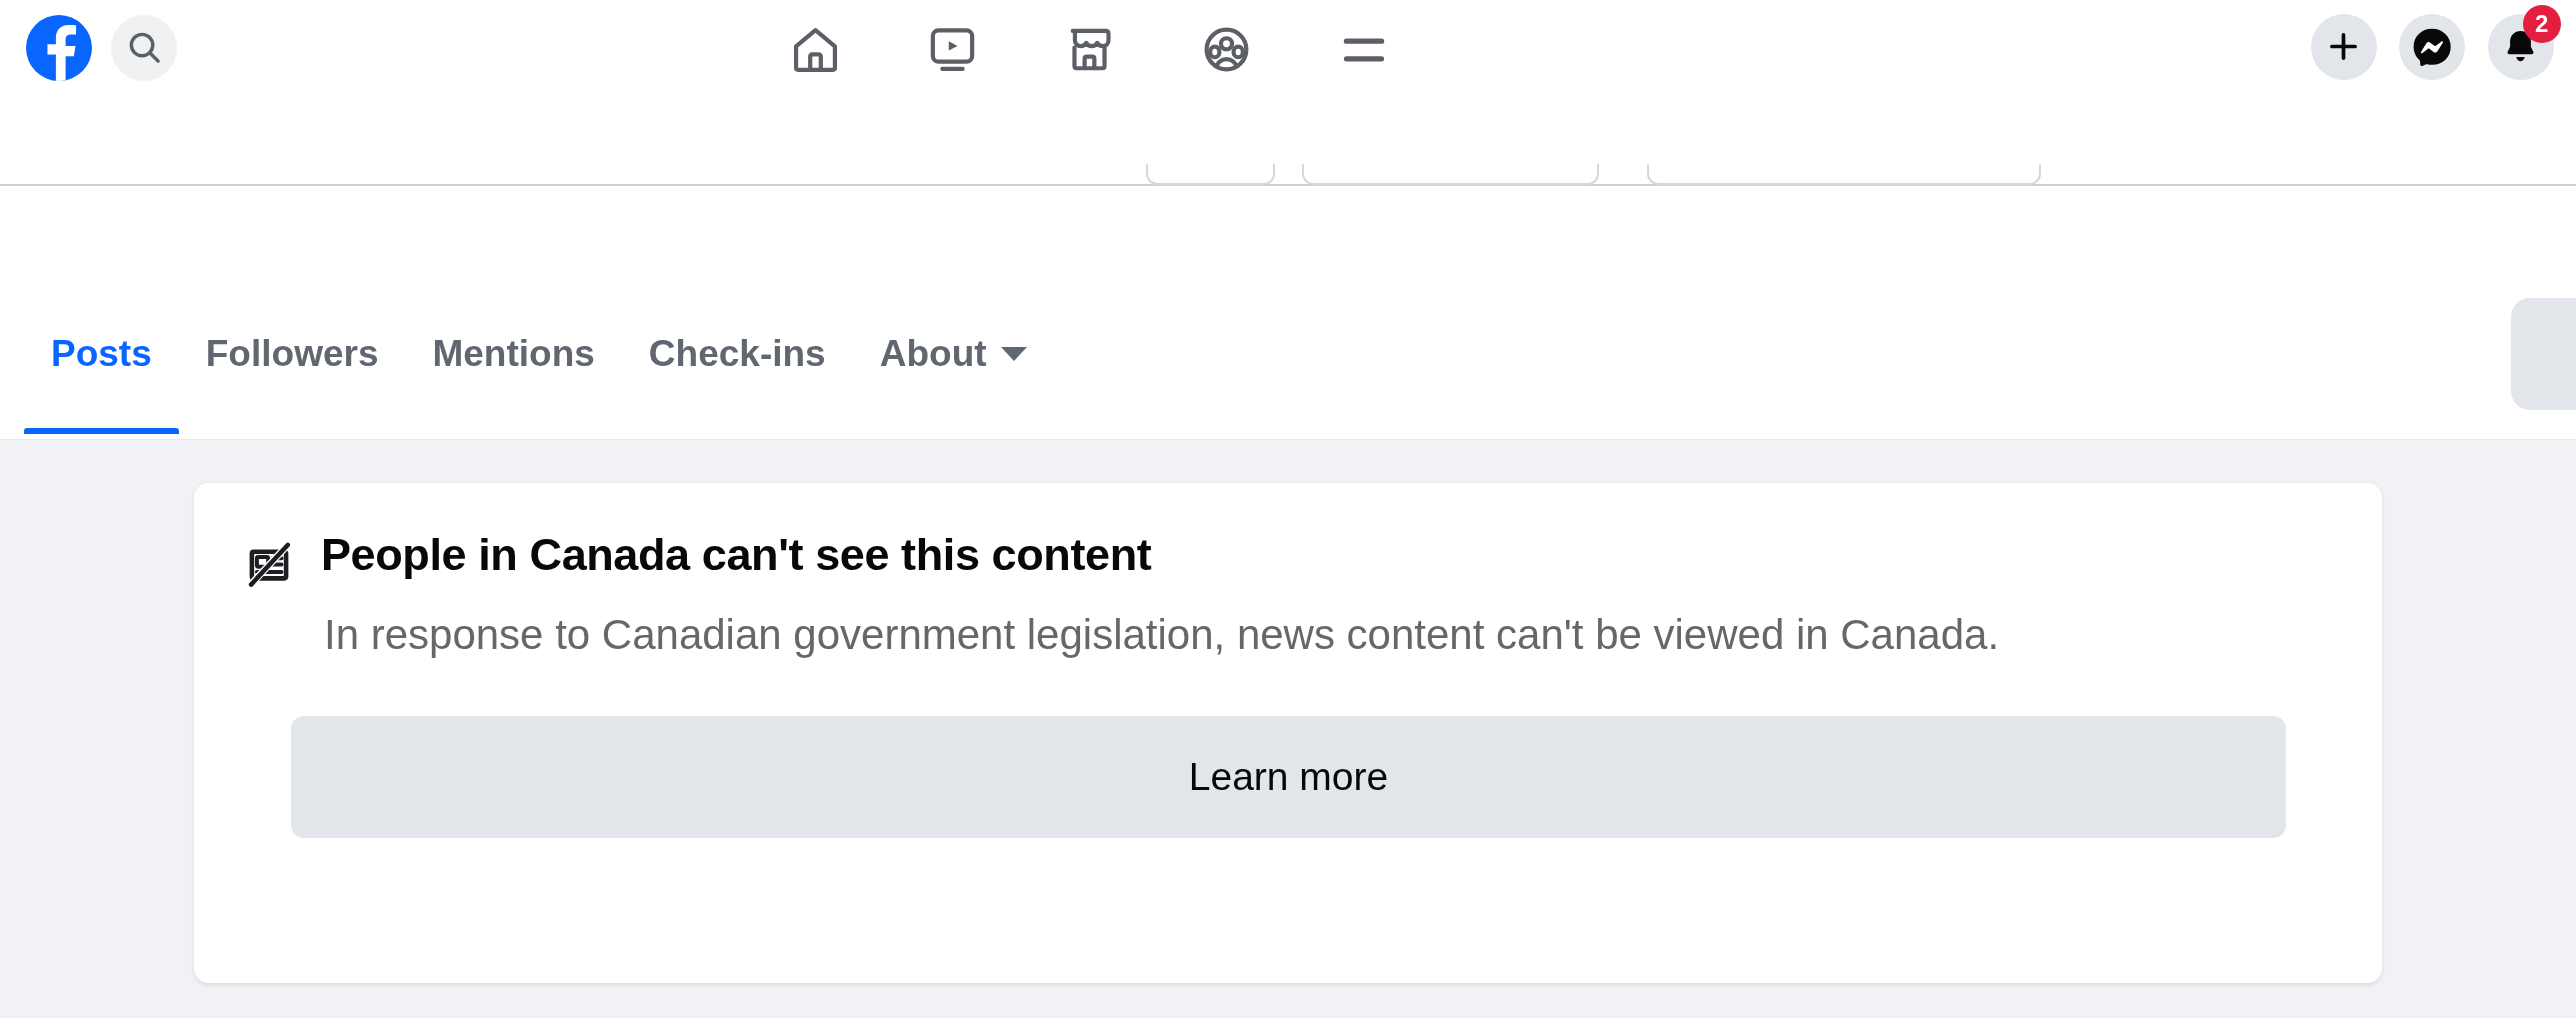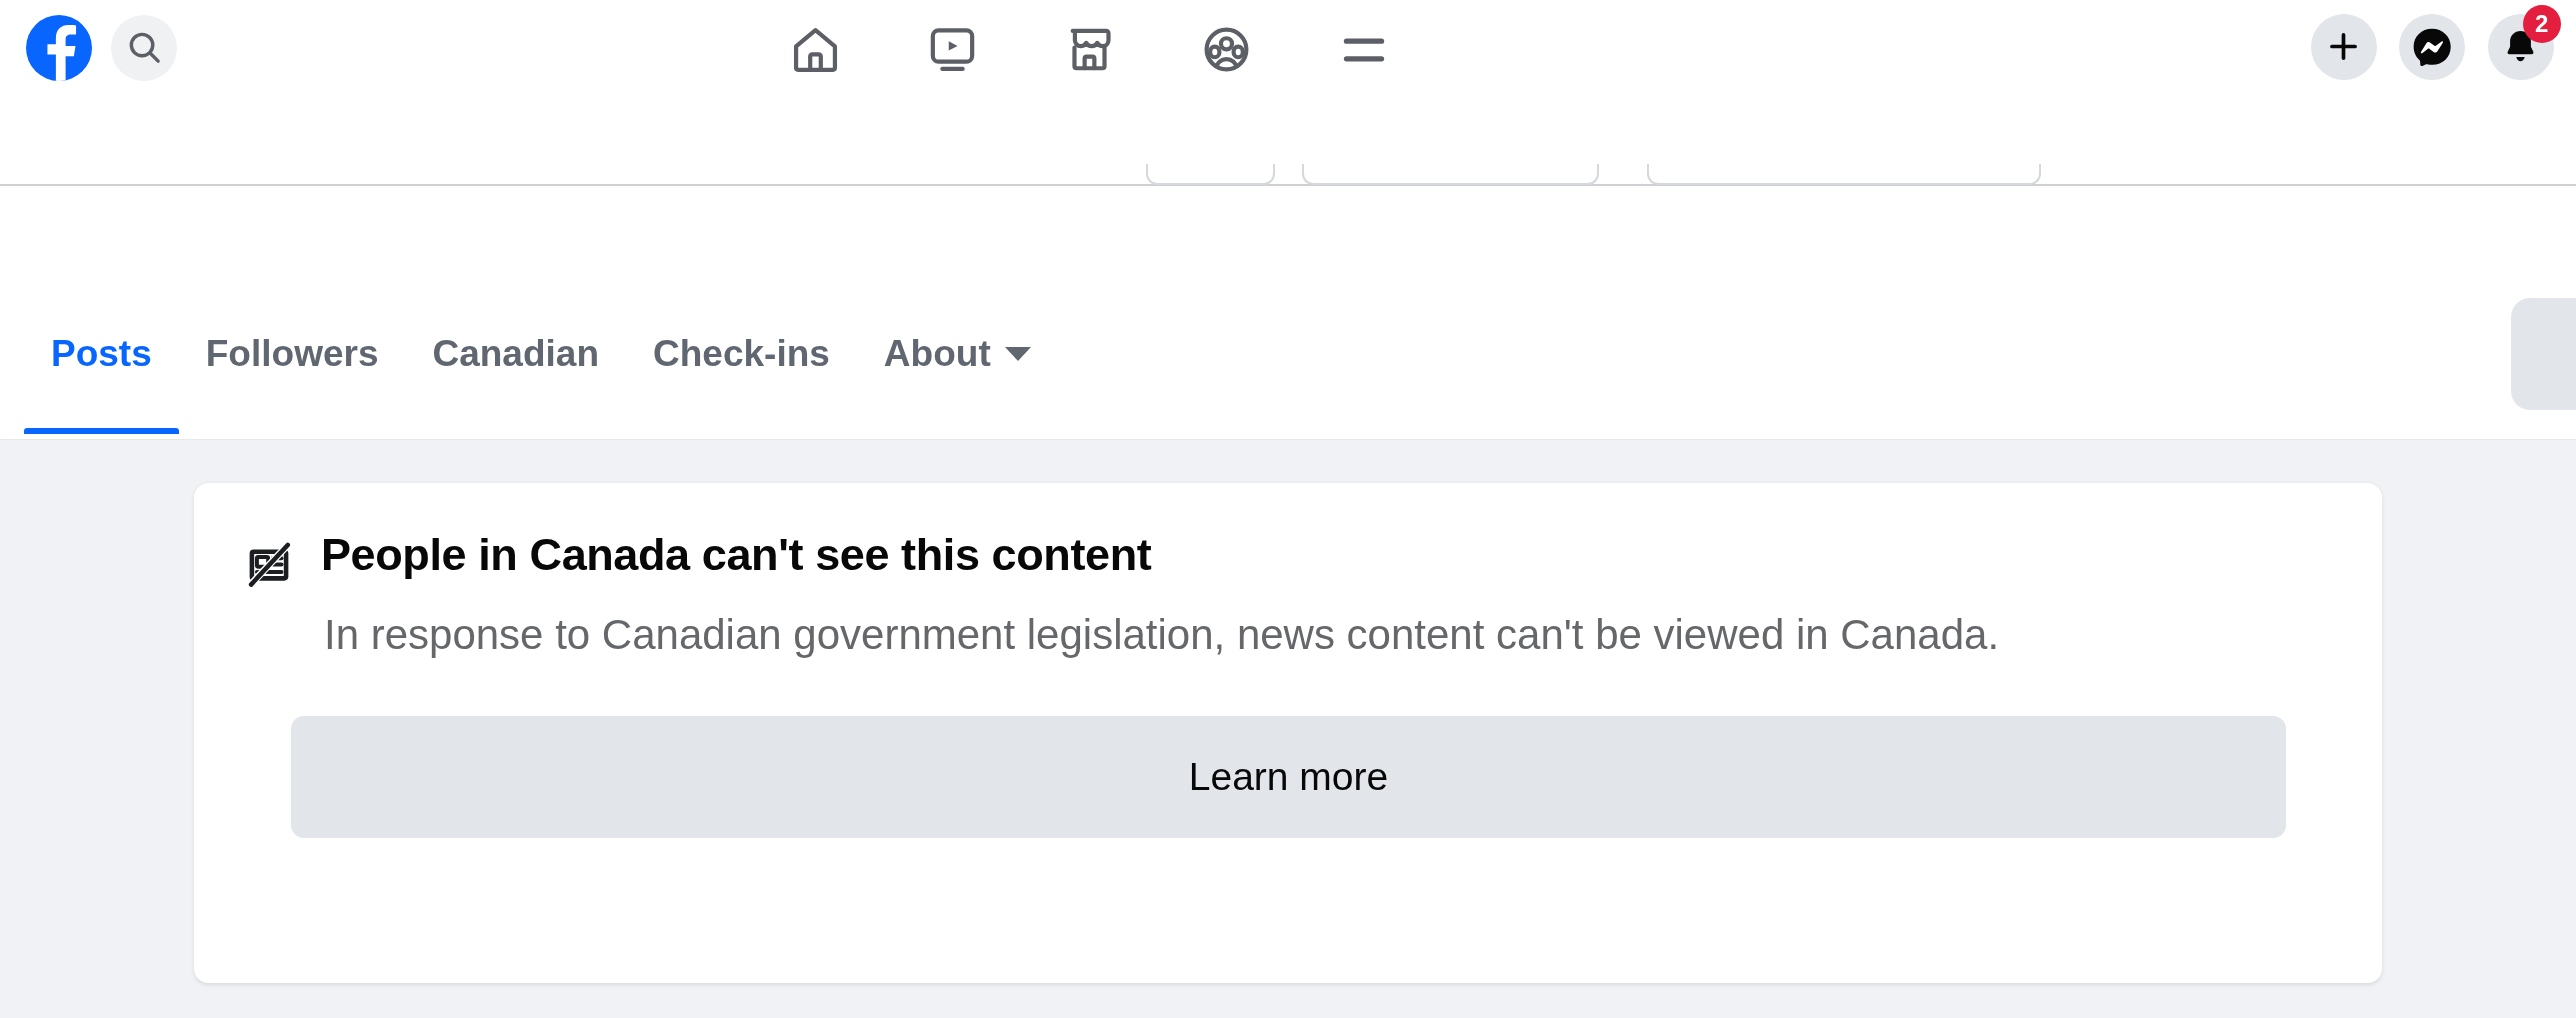--- a/index.html
+++ b/index.html
@@ -342,21 +342,21 @@
 </div>
 
 <div class="tabsbar">
   <div class="tab active">
     <span>Posts</span>
   </div>
   <div class="tab">
     <span>Followers</span>
   </div>
   <div class="tab">
-    <span>Canadian</span>
+    <span>Mentions</span>
   </div>
   <div class="tab">
     <span>Check-ins</span>
   </div>
   <div class="tab">
     <span>About</span>
     <span class="caret"></span>
   </div>
 
   <div class="edge-btn"></div>

